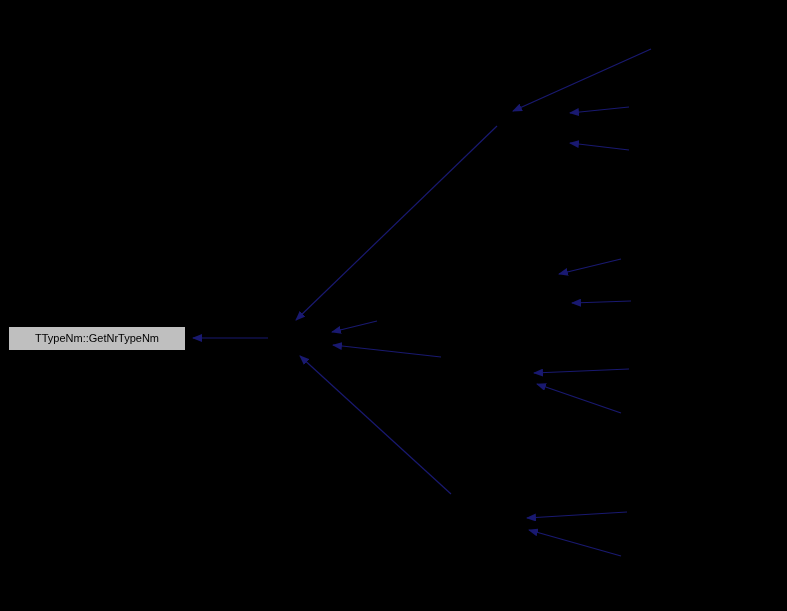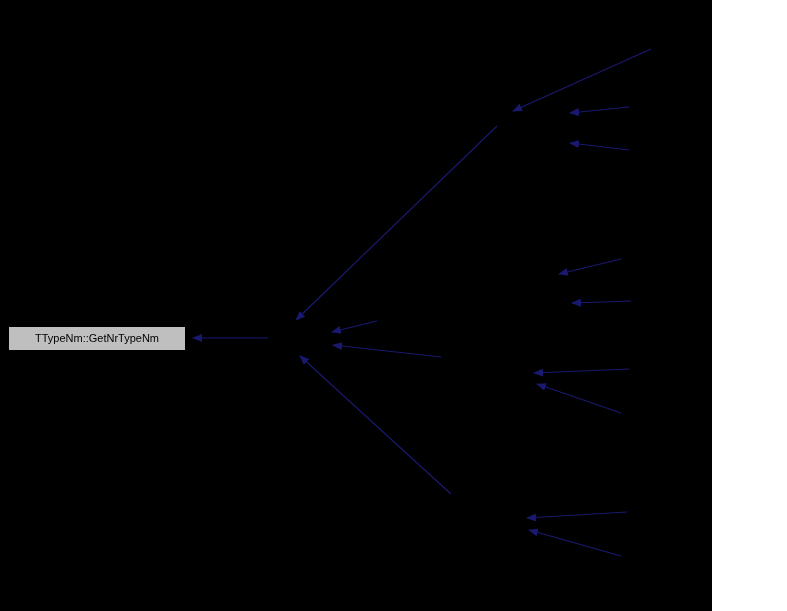--- a/index.html
+++ b/index.html
@@ -7,21 +7,21 @@
     padding: 0;
   }
   body {
     width: 787px;
     height: 611px;
     overflow: hidden;
     font-family: "Liberation Sans", sans-serif;
   }
   .graph-canvas {
     position: relative;
-    width: 712px;
+    width: 787px;
     height: 611px;
     background: #000000;
   }
   .graph-canvas svg {
     position: absolute;
     left: 0;
     top: 0;
   }
   .func-node {
     position: absolute;

